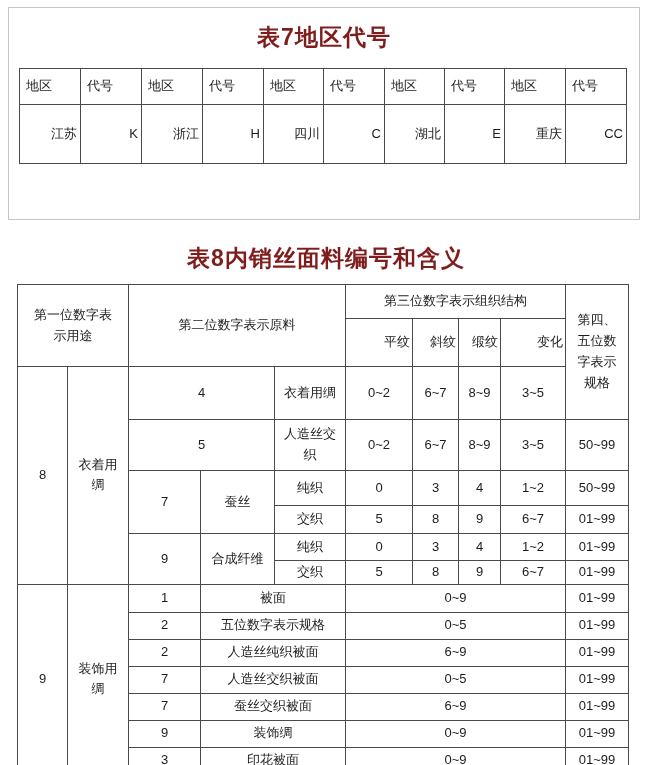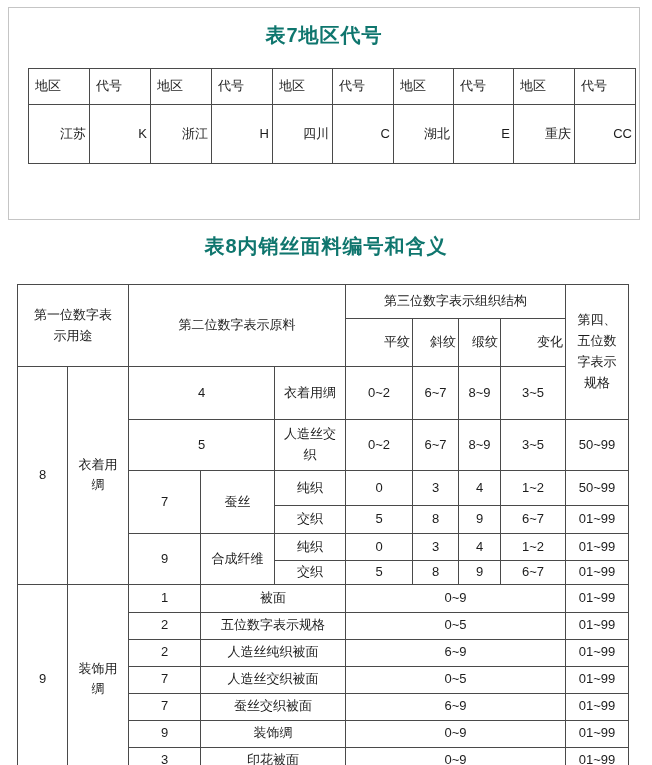--- a/index.html
+++ b/index.html
@@ -7,30 +7,30 @@
     position:relative; width:652px; height:765px; background:#ffffff;
     font-family:"Liberation Sans","DejaVu Sans",sans-serif;
     color:#1c1c1c; overflow:hidden;
   }
   .section-frame {
     position:absolute; left:8px; top:7px; width:630px; height:211px;
     border:1px solid #c5c5c5; background:#ffffff;
   }
   .doc-title {
     position:absolute; left:0; width:100%; text-align:center;
-    font-size:20px; font-weight:bold; color:#0f766e; letter-spacing:1px;
+    font-size:23px; font-weight:bold; color:#7f1d1d; letter-spacing:1px;
   }
   .t7-title { top:14px; }
-  .t8-title { top:233px; }
+  .t8-title { top:243px; }
 
   table { border-collapse:collapse; table-layout:fixed; }
   td { border:1px solid #4a4a4a; overflow:hidden; }
 
   
-  .t7 { position:absolute; left:19px; top:60px; width:607px; }
+  .t7 { position:absolute; left:10px; top:60px; width:607px; }
   .t7 td {
     font-size:13px; font-weight:normal; text-align:left;
     vertical-align:middle; padding:2px 3px 2px 6px; line-height:1.3;
   }
   .t7 .hrow td { height:31px; }
   .t7 .r1 td { height:54px;text-align:right; }
   .t7 .r2 td { height:51px; }
 
   
   .t8 { position:absolute; left:17px; top:284px; width:611px; }

